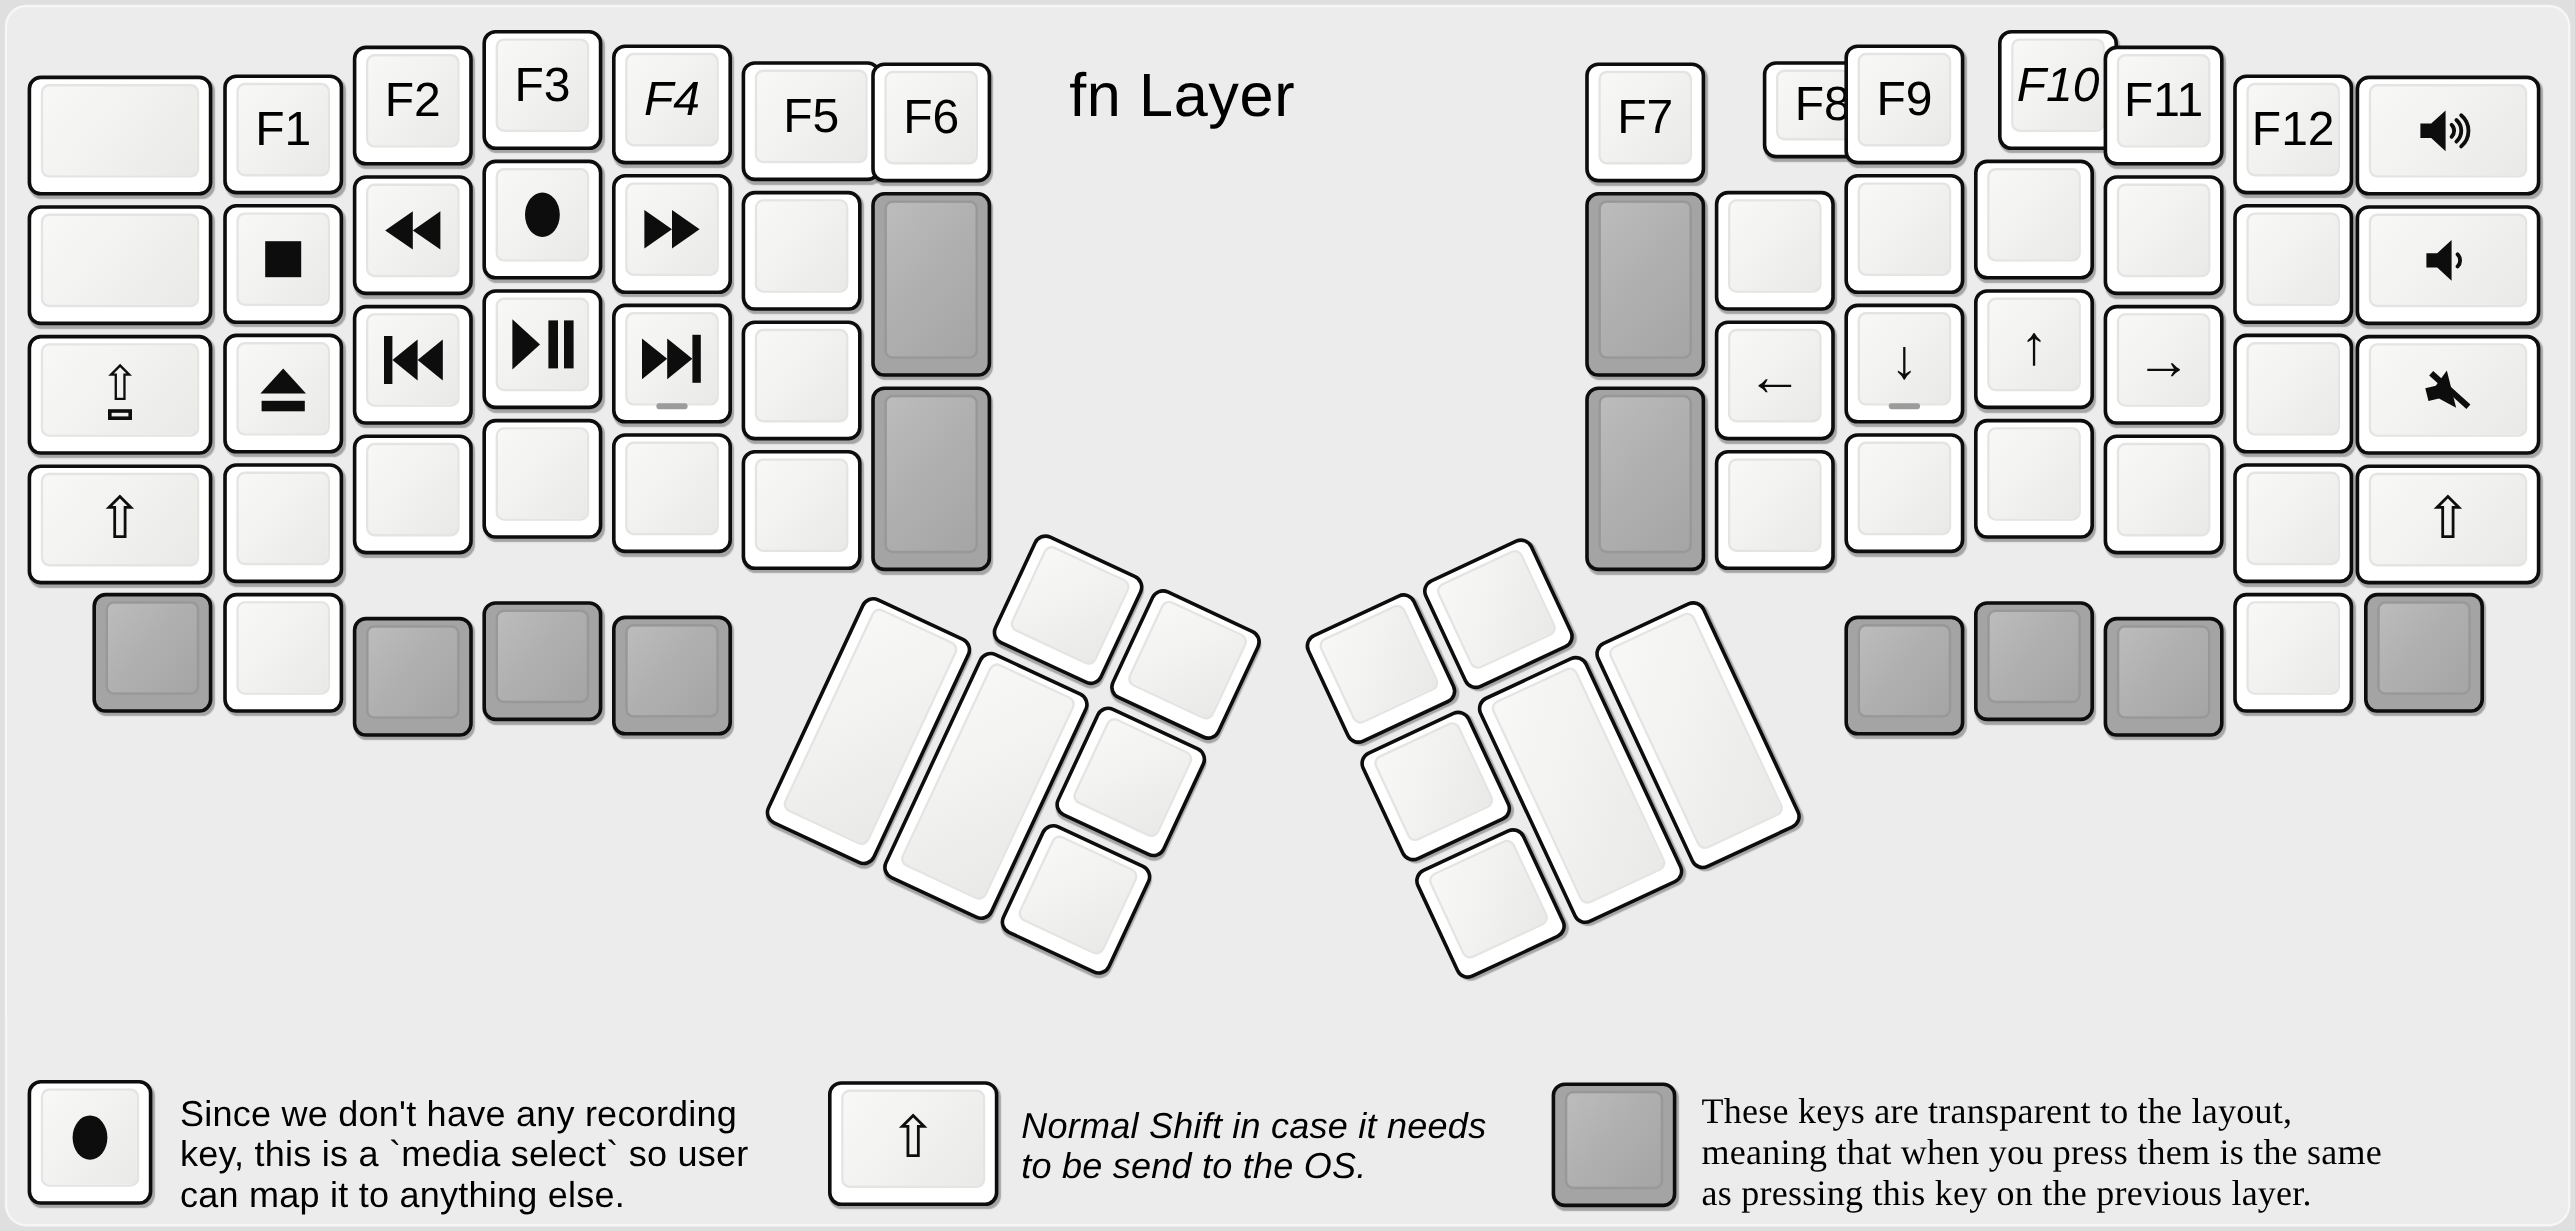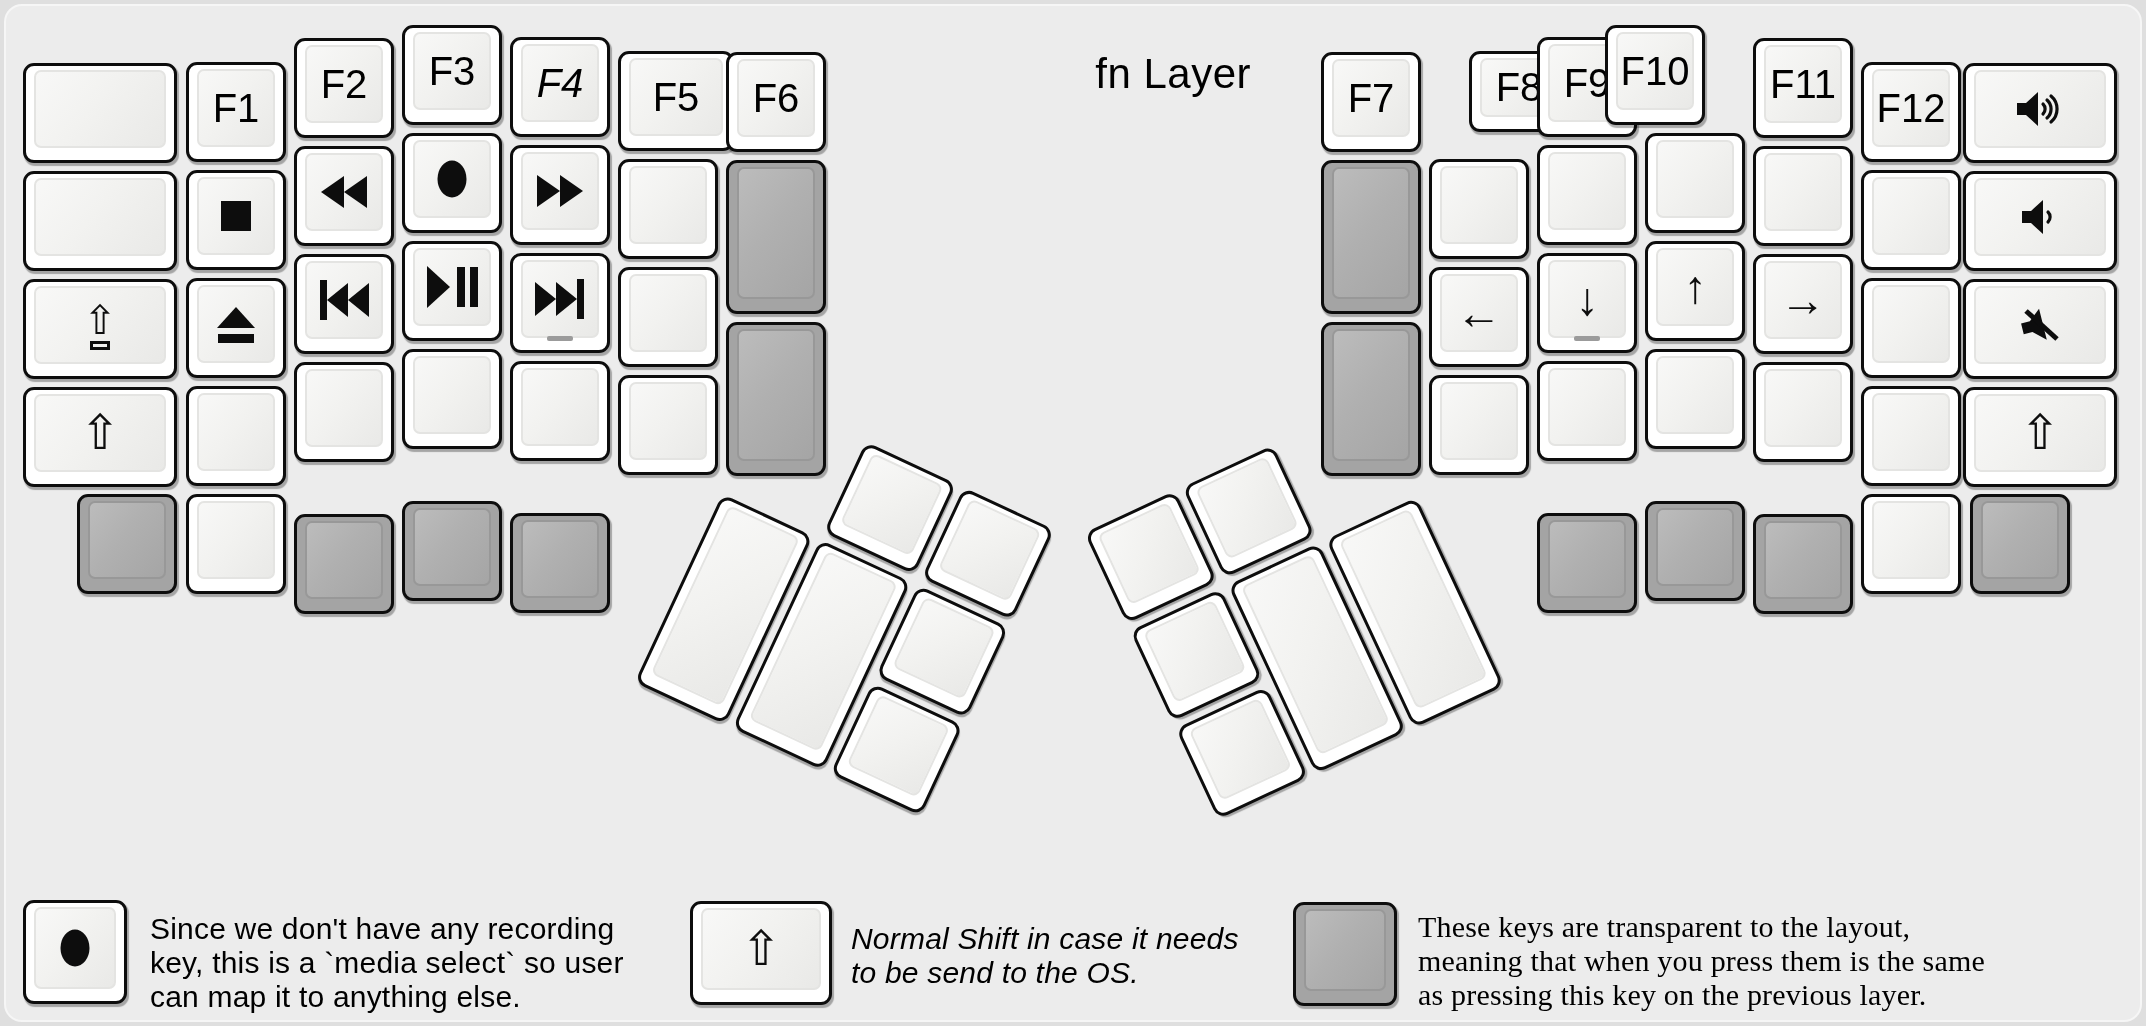--- a/index.html
+++ b/index.html
@@ -8,21 +8,21 @@
     background:#dfdfdf;
     font-family:"Liberation Sans", sans-serif;
     -webkit-font-smoothing:antialiased;
   }
   #panel{
     position:absolute;left:4px;top:4px;right:4px;bottom:4px;
     background:#ececec;border:2px solid #f6f6f6;border-radius:18px;
   }
   #title{
     position:absolute;left:891px;top:50px;width:360px;
-    text-align:right;font-size:42px;color:#000;letter-spacing:0.5px;
+    text-align:left;font-size:51px;color:#000;letter-spacing:0.5px;
   }
   .key{
     position:absolute;box-sizing:border-box;
     background:#fff;border:3px solid #0d0d0d;border-radius:11px;
     box-shadow:1.5px 2.5px 1px rgba(0,0,0,0.30);
   }
   .key .cap{
     position:absolute;left:8px;right:8px;top:4px;bottom:12px;
     border-radius:7px;
     background:linear-gradient(130deg,#f8f8f7 0%,#f2f2f0 45%,#e9e9e7 100%);
@@ -302,21 +302,21 @@
         <span class="arrow">↓</span>
       </div>
       <span class="homing"></span>
     </div>
     <div class="key" style="left: 1537px; top: 361px; width: 100px; height: 100px;">
       <div class="cap"></div>
     </div>
     <div class="key gray" style="left: 1537px; top: 513px; width: 100px; height: 100px;">
       <div class="cap"></div>
     </div>
-    <div class="key" style="left: 1605px; top: 25px; width: 100px; height: 100px;">
+    <div class="key" style="left: 1665px; top: 25px; width: 100px; height: 100px; font-style: italic;">
       <div class="cap">
         <span class="klabel">F10</span>
       </div>
     </div>
     <div class="key" style="left: 1645px; top: 133px; width: 100px; height: 100px;">
       <div class="cap"></div>
     </div>
     <div class="key" style="left: 1645px; top: 241px; width: 100px; height: 100px;">
       <div class="cap">
         <span class="arrow">↑</span>

